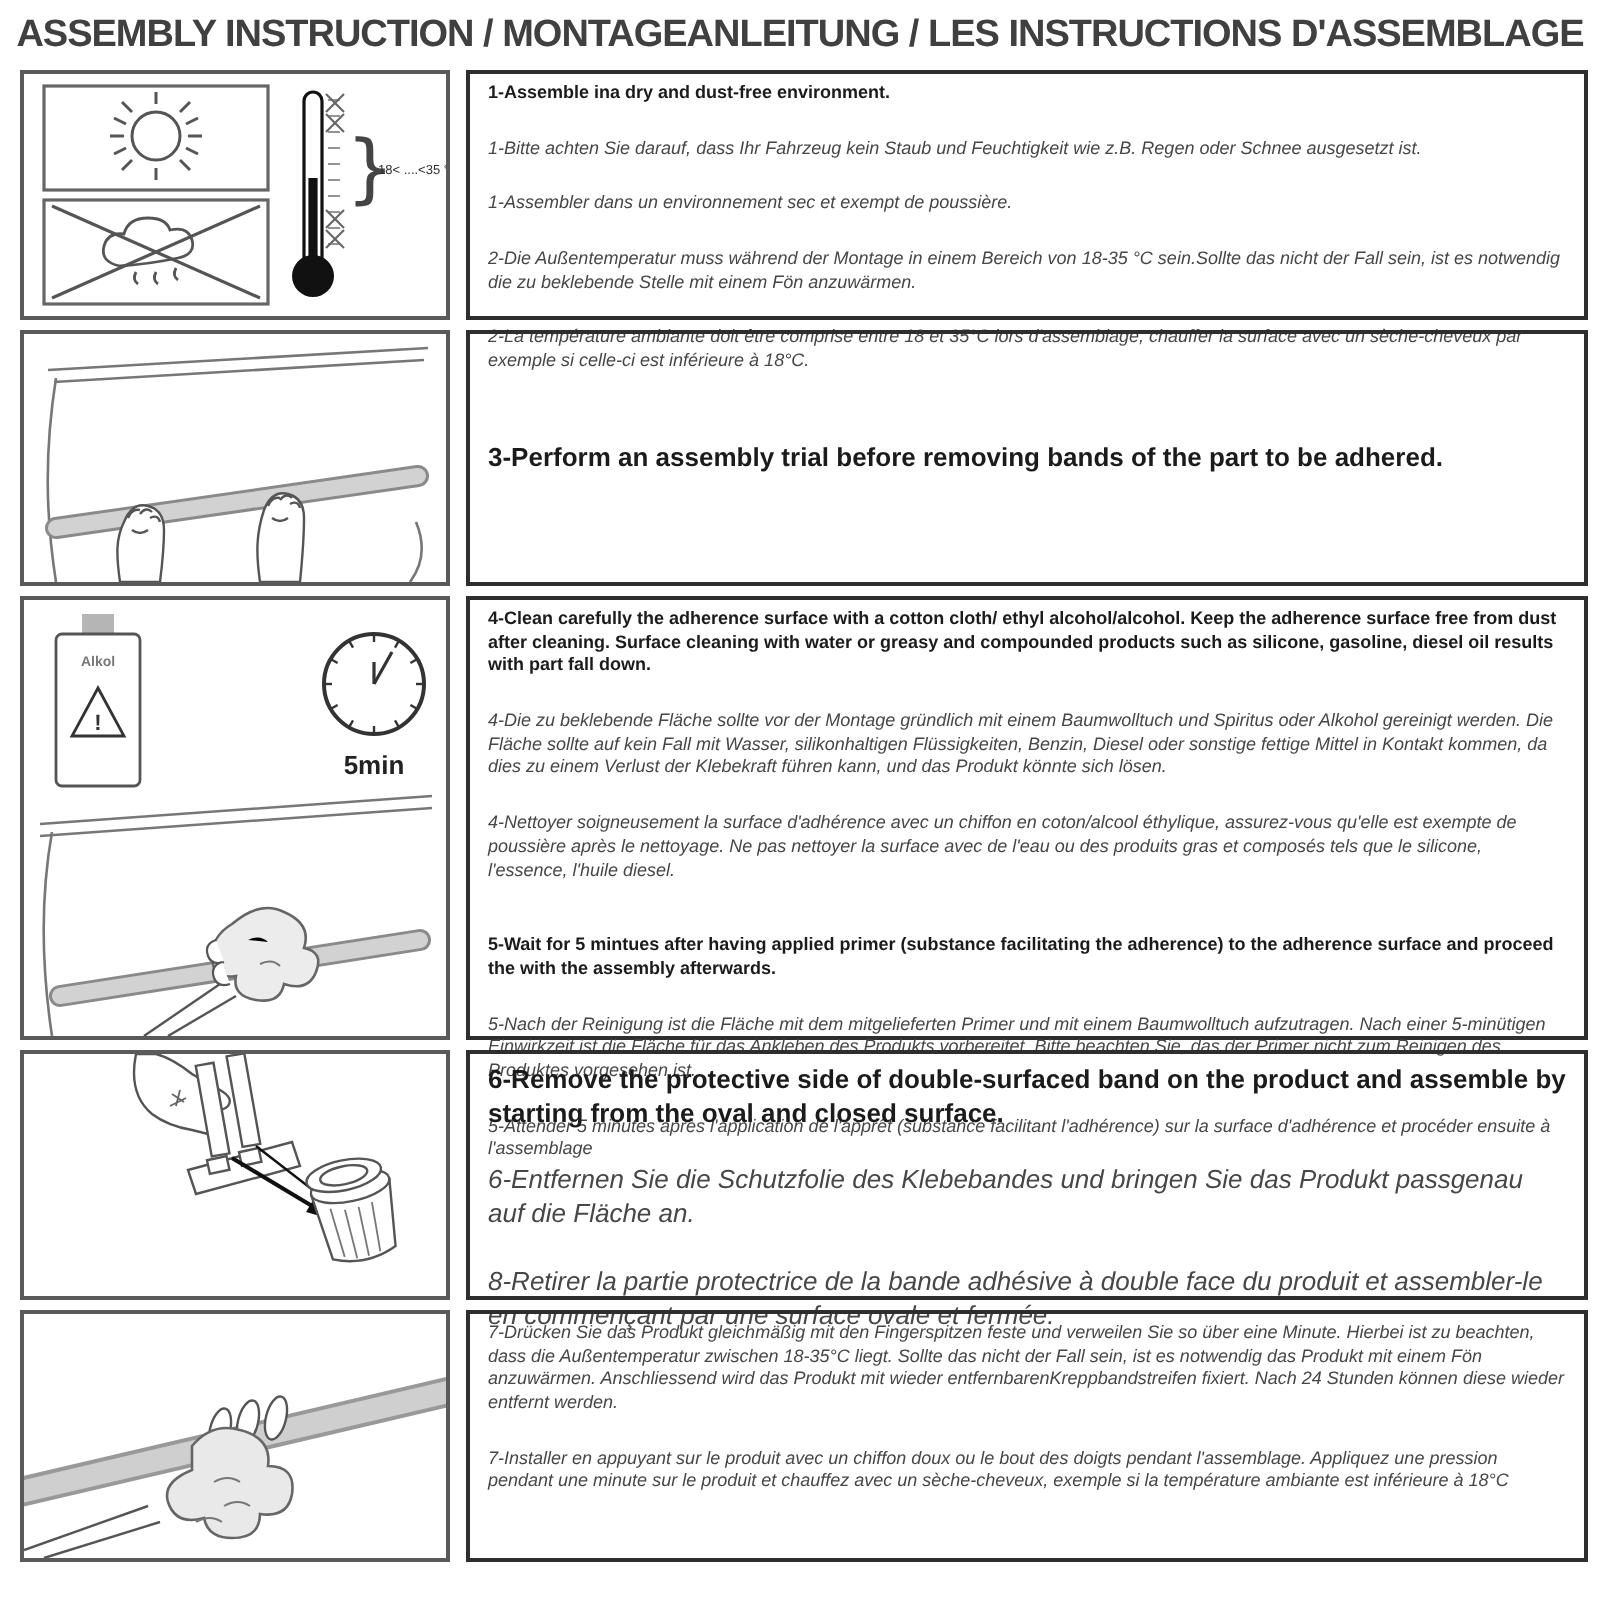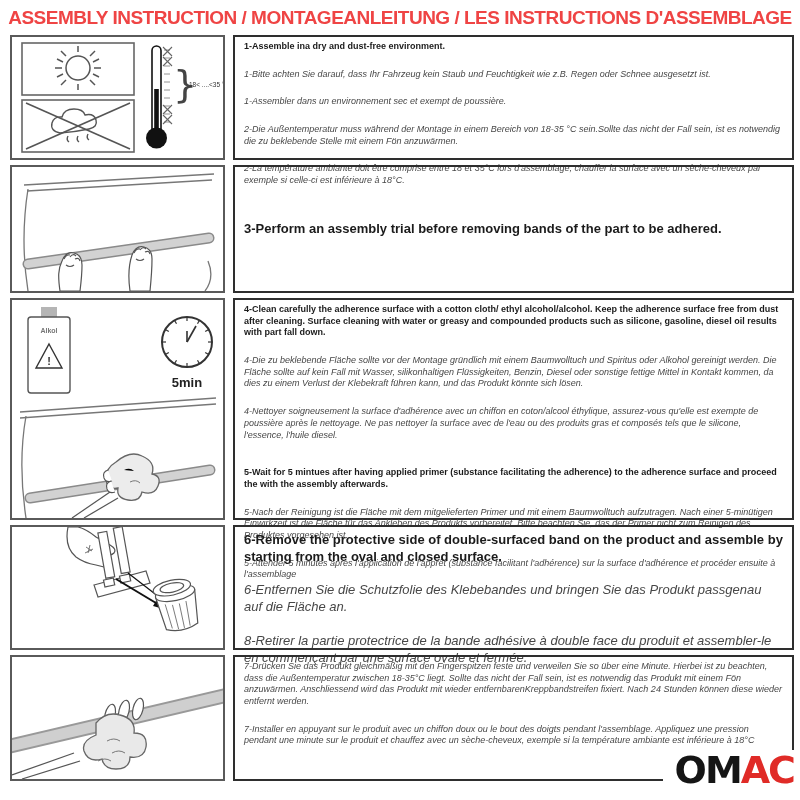--- a/index.html
+++ b/index.html
@@ -1,18 +1,18 @@
 <!DOCTYPE html>
 <html><head>
 <meta charset="utf-8">
 <style>
   html,body{margin:0;padding:0;width:800px;height:800px;overflow:hidden;background:#ffffff;
     font-family:"Liberation Sans", sans-serif;}
   .sheet{position:relative;width:800px;height:800px;}
-  .title{color:#ef4444;font-weight:bold;font-size:19px;letter-spacing:-0.5px;
+  .title{color:#404040;font-weight:bold;font-size:19px;letter-spacing:-0.5px;
     text-align:center;padding:7px 0 6px 0;white-space:nowrap;}
   .row{display:flex;margin:0 6px 5px 10px;gap:8px;}
   .illus{width:215px;min-width:215px;border:2px solid #5a5a5a;background:#fff;
     box-sizing:border-box;position:relative;overflow:hidden;}
   .textbox{flex:1;border:2px solid #2e2e2e;box-sizing:border-box;padding:4px 9px;
     display:flex;flex-direction:column;gap:16px;}
   .textbox.center{justify-content:center;}
   .textbox p{margin:0;}
   .small p{font-size:9px;line-height:1.3;}
   .big p{font-size:13px;line-height:1.32;}
@@ -258,17 +258,14 @@
           <path d="M86,104 q7,-4 13,0" stroke="#777" stroke-width="1" fill="none"></path>
         </g>
       </svg>
     </div>
     <div class="textbox small r5">
       <p class="sub">7-Drücken Sie das Produkt gleichmäßig mit den Fingerspitzen feste und verweilen Sie so über eine Minute. Hierbei ist zu beachten, dass die Außentemperatur zwischen 18-35°C liegt. Sollte das nicht der Fall sein, ist es notwendig das Produkt mit einem Fön anzuwärmen. Anschliessend wird das Produkt mit wieder entfernbarenKreppbandstreifen fixiert. Nach 24 Stunden können diese wieder entfernt werden.</p>
       <p class="sub">7-Installer en appuyant sur le produit avec un chiffon doux ou le bout des doigts pendant l'assemblage. Appliquez une pression pendant une minute sur le produit et chauffez avec un sèche-cheveux, exemple si la température ambiante est inférieure à 18°C</p>
     </div>
   </div>
 
-  <div class="footer-logo">
-    <span class="logo-black">OM</span><span class="logo-red">AC</span>
-  </div>
 
 </div>
 
 </body></html>

